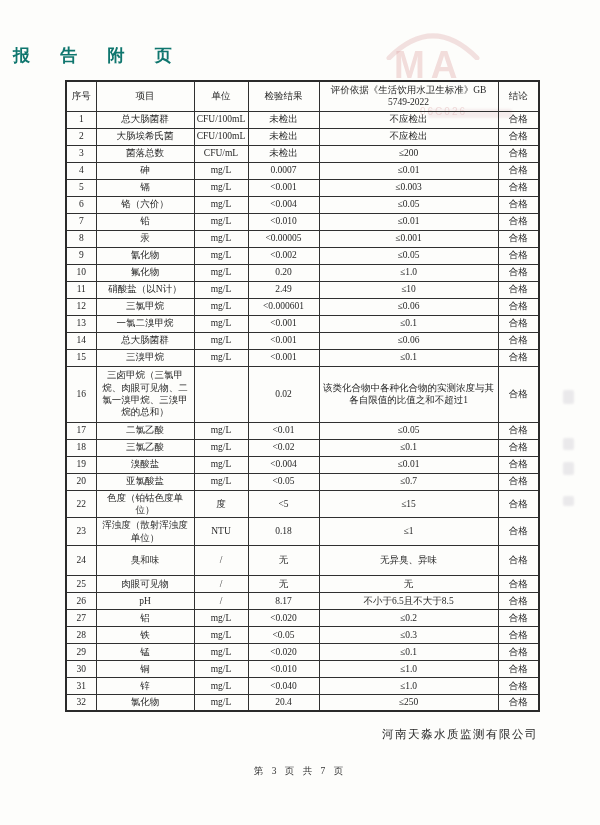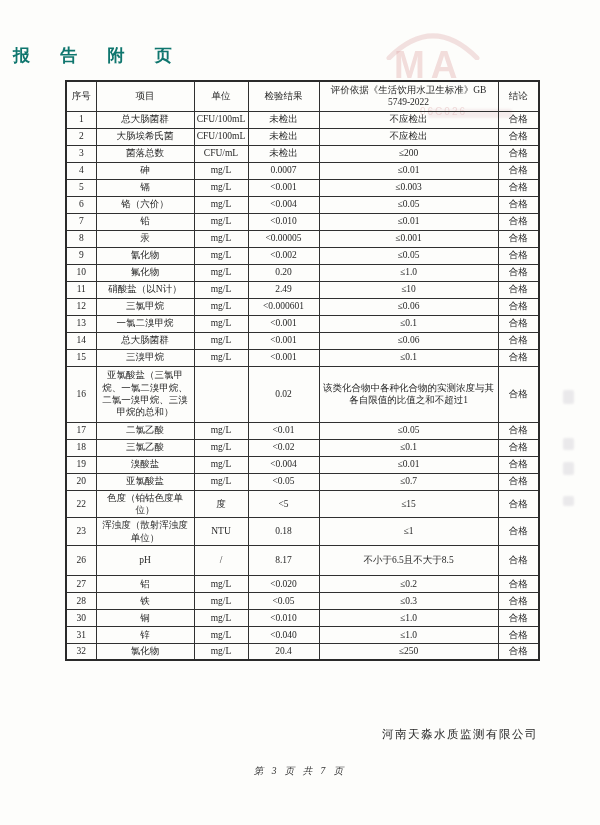--- a/index.html
+++ b/index.html
@@ -81,21 +81,20 @@
     position:absolute; top:727px; left:0; width:538px;
     text-align:right;
     font-size:11.5px; letter-spacing:1.5px;
     color:#2a2a2a;
   }
   .page-number {
     position:absolute; top:765px; left:0; width:100%;
     text-align:center;
     font-size:9.5px; letter-spacing:3px;
     color:#333;
-    font-style:italic;
   }
 </style>
 </head>
 <body>
 
 <svg class="stamp stamp-arc" width="100" height="38" viewBox="0 0 100 38">
   <path d="M6,36 Q50,-8 94,36" fill="none" stroke="rgba(219,158,158,0.30)" stroke-width="5" stroke-linecap="round"></path>
 </svg>
 <div class="stamp stamp-letters">MA</div>
 <div class="stamp stamp-code">06C026</div>
@@ -238,21 +237,21 @@
       <tr>
         <td>15</td>
         <td>三溴甲烷</td>
         <td>mg/L</td>
         <td>&lt;0.001</td>
         <td>≤0.1</td>
         <td>合格</td>
       </tr>
       <tr>
         <td>16</td>
-        <td>亚氯酸盐（三氯甲烷、一氯二溴甲烷、二氯一溴甲烷、三溴甲烷的总和）</td>
+        <td>三卤甲烷（三氯甲烷、肉眼可见物、二氯一溴甲烷、三溴甲烷的总和）</td>
         <td></td>
         <td>0.02</td>
         <td>该类化合物中各种化合物的实测浓度与其各自限值的比值之和不超过1</td>
         <td>合格</td>
       </tr>
       <tr>
         <td>17</td>
         <td>二氯乙酸</td>
         <td>mg/L</td>
         <td>&lt;0.01</td>
@@ -293,20 +292,36 @@
       </tr>
       <tr>
         <td>23</td>
         <td>浑浊度（散射浑浊度单位）</td>
         <td>NTU</td>
         <td>0.18</td>
         <td>≤1</td>
         <td>合格</td>
       </tr>
       <tr>
+        <td>24</td>
+        <td>臭和味</td>
+        <td>/</td>
+        <td>无</td>
+        <td>无异臭、异味</td>
+        <td>合格</td>
+      </tr>
+      <tr>
+        <td>25</td>
+        <td>肉眼可见物</td>
+        <td>/</td>
+        <td>无</td>
+        <td>无</td>
+        <td>合格</td>
+      </tr>
+      <tr>
         <td>26</td>
         <td>pH</td>
         <td>/</td>
         <td>8.17</td>
         <td>不小于6.5且不大于8.5</td>
         <td>合格</td>
       </tr>
       <tr>
         <td>27</td>
         <td>铝</td>
@@ -317,20 +332,28 @@
       </tr>
       <tr>
         <td>28</td>
         <td>铁</td>
         <td>mg/L</td>
         <td>&lt;0.05</td>
         <td>≤0.3</td>
         <td>合格</td>
       </tr>
       <tr>
+        <td>29</td>
+        <td>锰</td>
+        <td>mg/L</td>
+        <td>&lt;0.020</td>
+        <td>≤0.1</td>
+        <td>合格</td>
+      </tr>
+      <tr>
         <td>30</td>
         <td>铜</td>
         <td>mg/L</td>
         <td>&lt;0.010</td>
         <td>≤1.0</td>
         <td>合格</td>
       </tr>
       <tr>
         <td>31</td>
         <td>锌</td>

